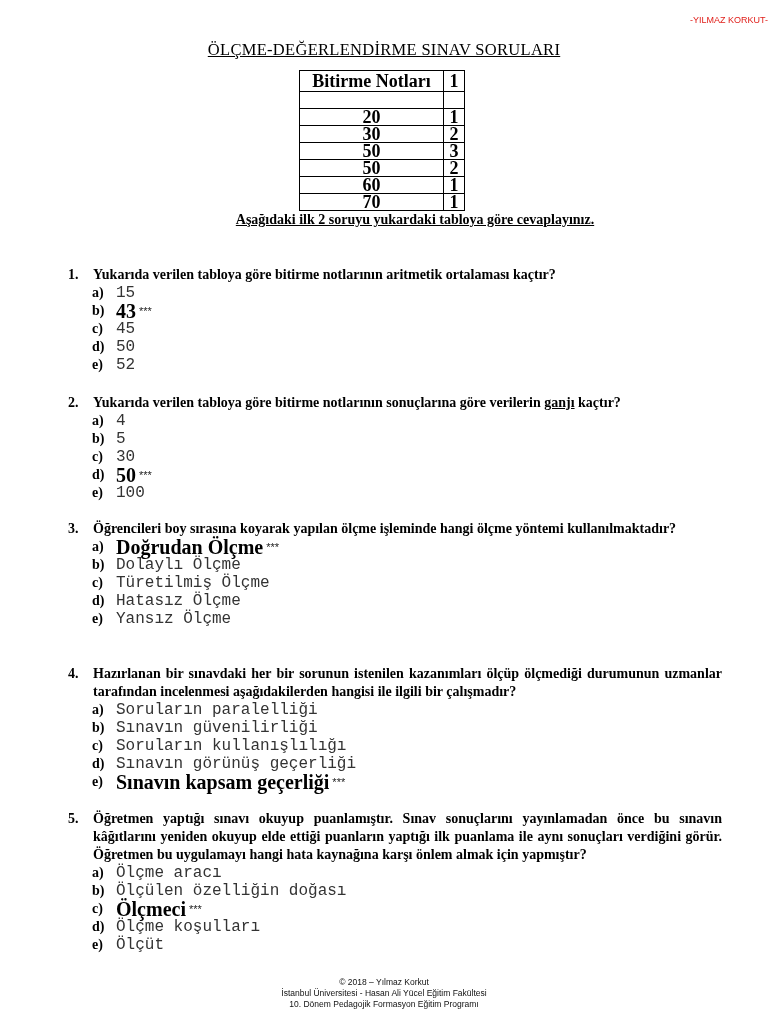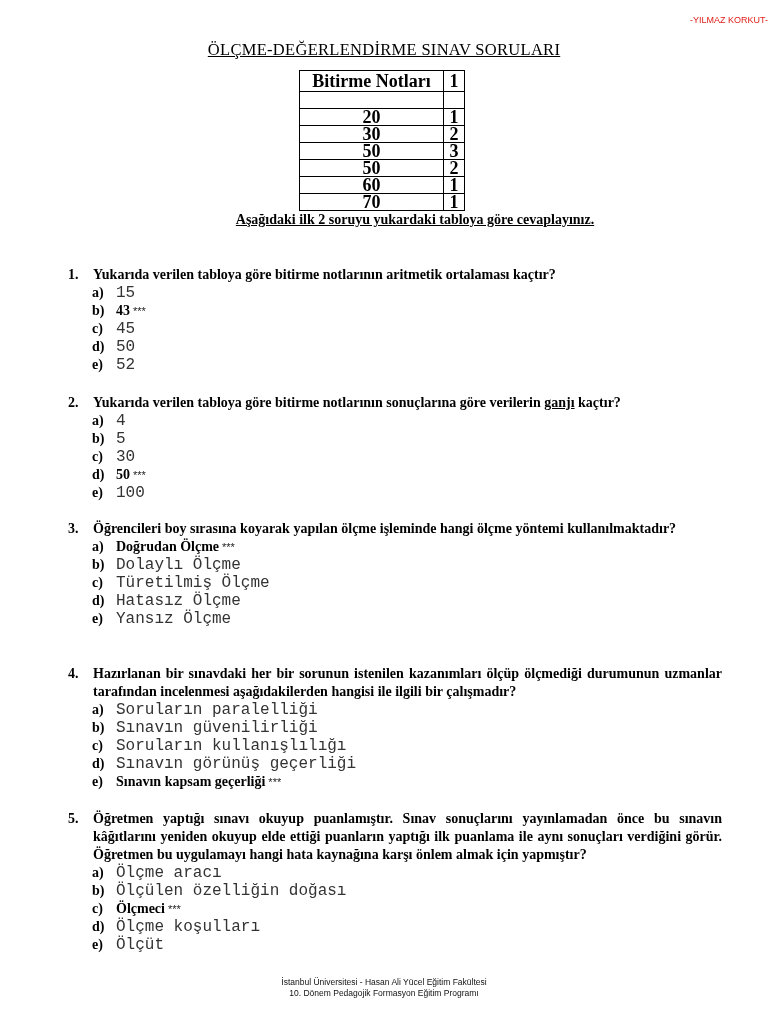--- a/index.html
+++ b/index.html
@@ -19,21 +19,21 @@
                  font-weight: bold; font-size: 14px; text-decoration: underline; padding-left: 31px; }
   .question { position: absolute; left: 68px; width: 654px; font-size: 14px; }
   .q-stem { display: flex; font-weight: bold; line-height: 18px; }
   .q-num { width: 25px; flex: none; }
   .q-text { flex: 1; text-align: justify; }
   .q-text.just { text-align-last: left; }
   .options { margin-left: 24px; }
   .option { display: flex; line-height: 18px; height: 18px; }
   .opt-letter { width: 24px; font-weight: bold; flex: none; }
   .opt-text { font-family: Liberation Mono, monospace; font-size: 16px; color: #333; }
-  .opt-text.correct { font-family: "Liberation Serif", serif; font-size: 14px; font-weight: bold; color: #000; }
+  .opt-text.correct { font-family: "Liberation Serif", serif; font-size: 20px; font-weight: bold; color: #000; }
   .stars { font-family: "Liberation Sans", sans-serif; font-size: 11px; font-weight: normal; color: #222; margin-left: 3px; }
   .u { text-decoration: underline; margin-top: 14px; }
   .footer { position: absolute; top: 977px; left: 0; width: 768px; text-align: center;
             font-family: "Liberation Sans", sans-serif; font-size: 8.5px; line-height: 11px; color: #111; }
 </style>
 </head>
 <body>
 
 <div class="header-name">-YILMAZ KORKUT-</div>
 <div class="title">ÖLÇME-DEĞERLENDİRME SINAV SORULARI</div>
@@ -221,15 +221,16 @@
         <span class="opt-text">Ölçme koşulları</span>
       </div>
     <div class="option">
         <span class="opt-letter">e)</span>
         <span class="opt-text">Ölçüt</span>
       </div>
   </div>
 </div>
 
 <div class="footer">
+  <div>© 2018 – Yılmaz Korkut</div>
   <div>İstanbul Üniversitesi -  Hasan Ali Yücel Eğitim Fakültesi</div>
   <div>10. Dönem Pedagojik Formasyon Eğitim Programı</div>
 </div>
 
 </body></html>

